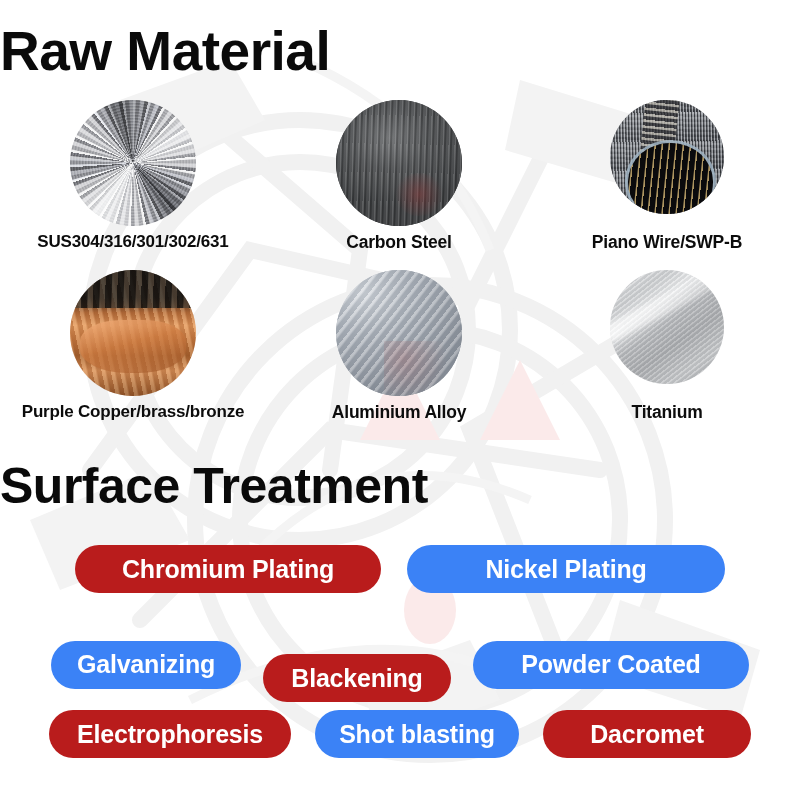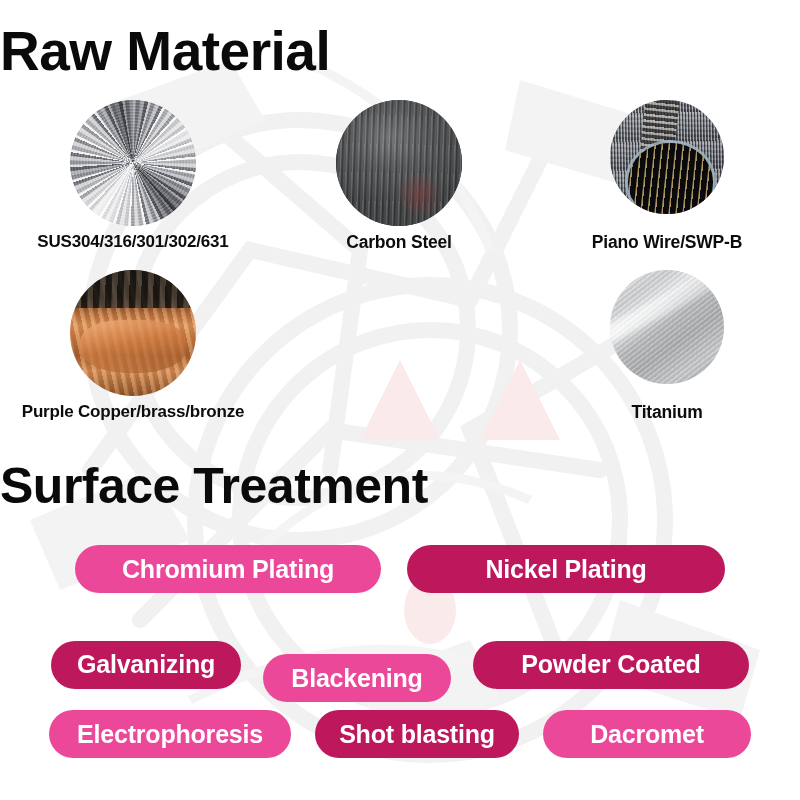--- a/index.html
+++ b/index.html
@@ -298,22 +298,22 @@
     letter-spacing: -0.2px;
     display: flex;
     align-items: center;
     justify-content: center;
     height: 48px;
     padding: 0 34px;
     white-space: nowrap;
     box-sizing: border-box;
     user-select: none;
   }
-  .pill.orange { background: #ec4899; }
-  .pill.gray   { background: #be185d; }
+  .pill.orange { background: #b91c1c; }
+  .pill.gray   { background: #3b82f6; }
 
   .pill.w-chromium { width: 306px; }
   .pill.w-nickel   { width: 318px; }
   .pill.w-galv     { width: 190px; }
   .pill.w-black    { width: 188px; margin-top: 27px; }
   .pill.w-powder   { width: 276px; }
   .pill.w-electro  { width: 242px; }
   .pill.w-shot     { width: 204px; }
   .pill.w-dacromet { width: 208px; }
 </style>
@@ -395,20 +395,28 @@
 
         <div class="mat-cell c0">
           <div class="disc-wrap">
             <div class="disc">
               <div class="tex-copper"></div>
             </div>
           </div>
           <div class="mat-label wide">Purple Copper/brass/bronze</div>
         </div>
 
+        <div class="mat-cell c1">
+          <div class="disc-wrap">
+            <div class="disc">
+              <div class="tex-aluminium"></div>
+            </div>
+          </div>
+          <div class="mat-label">Aluminium  Alloy</div>
+        </div>
 
         <div class="mat-cell c2">
           <div class="disc-wrap">
             <div class="disc small">
               <div class="tex-titanium"></div>
             </div>
           </div>
           <div class="mat-label">Titanium</div>
         </div>
 

